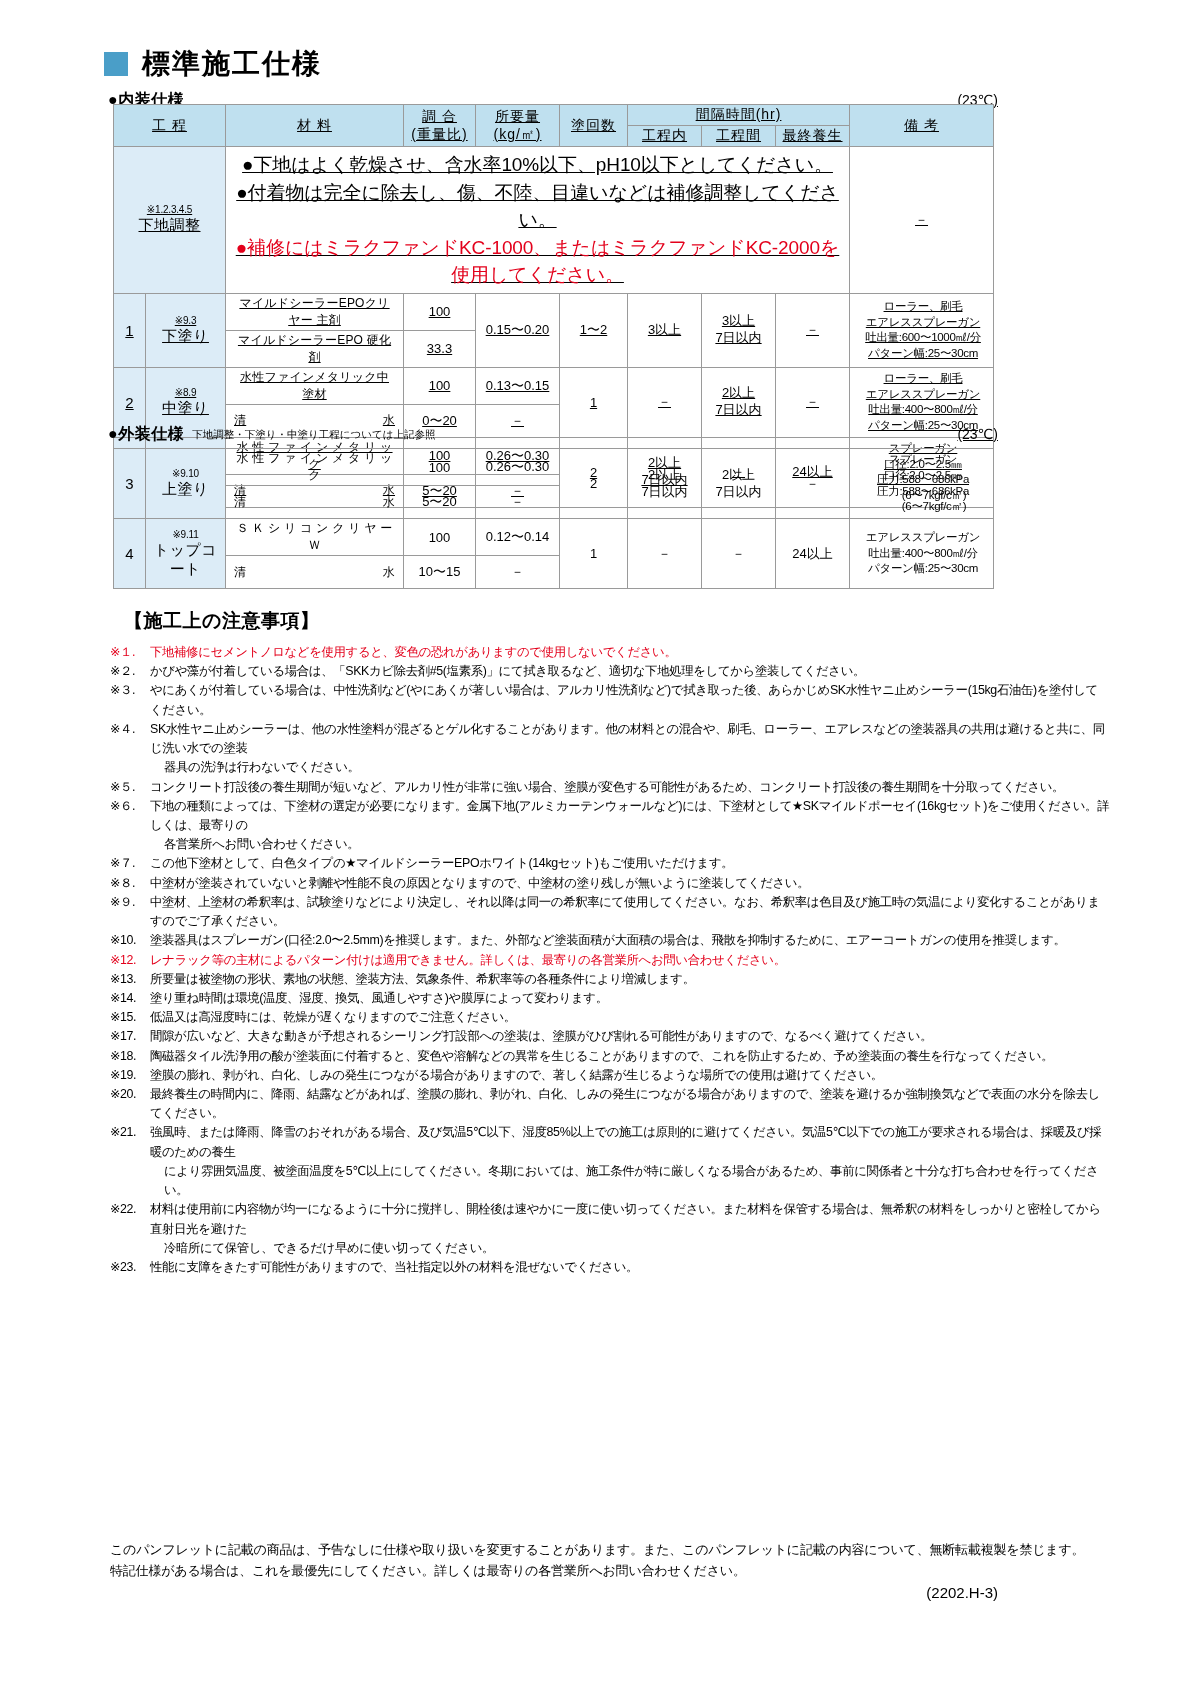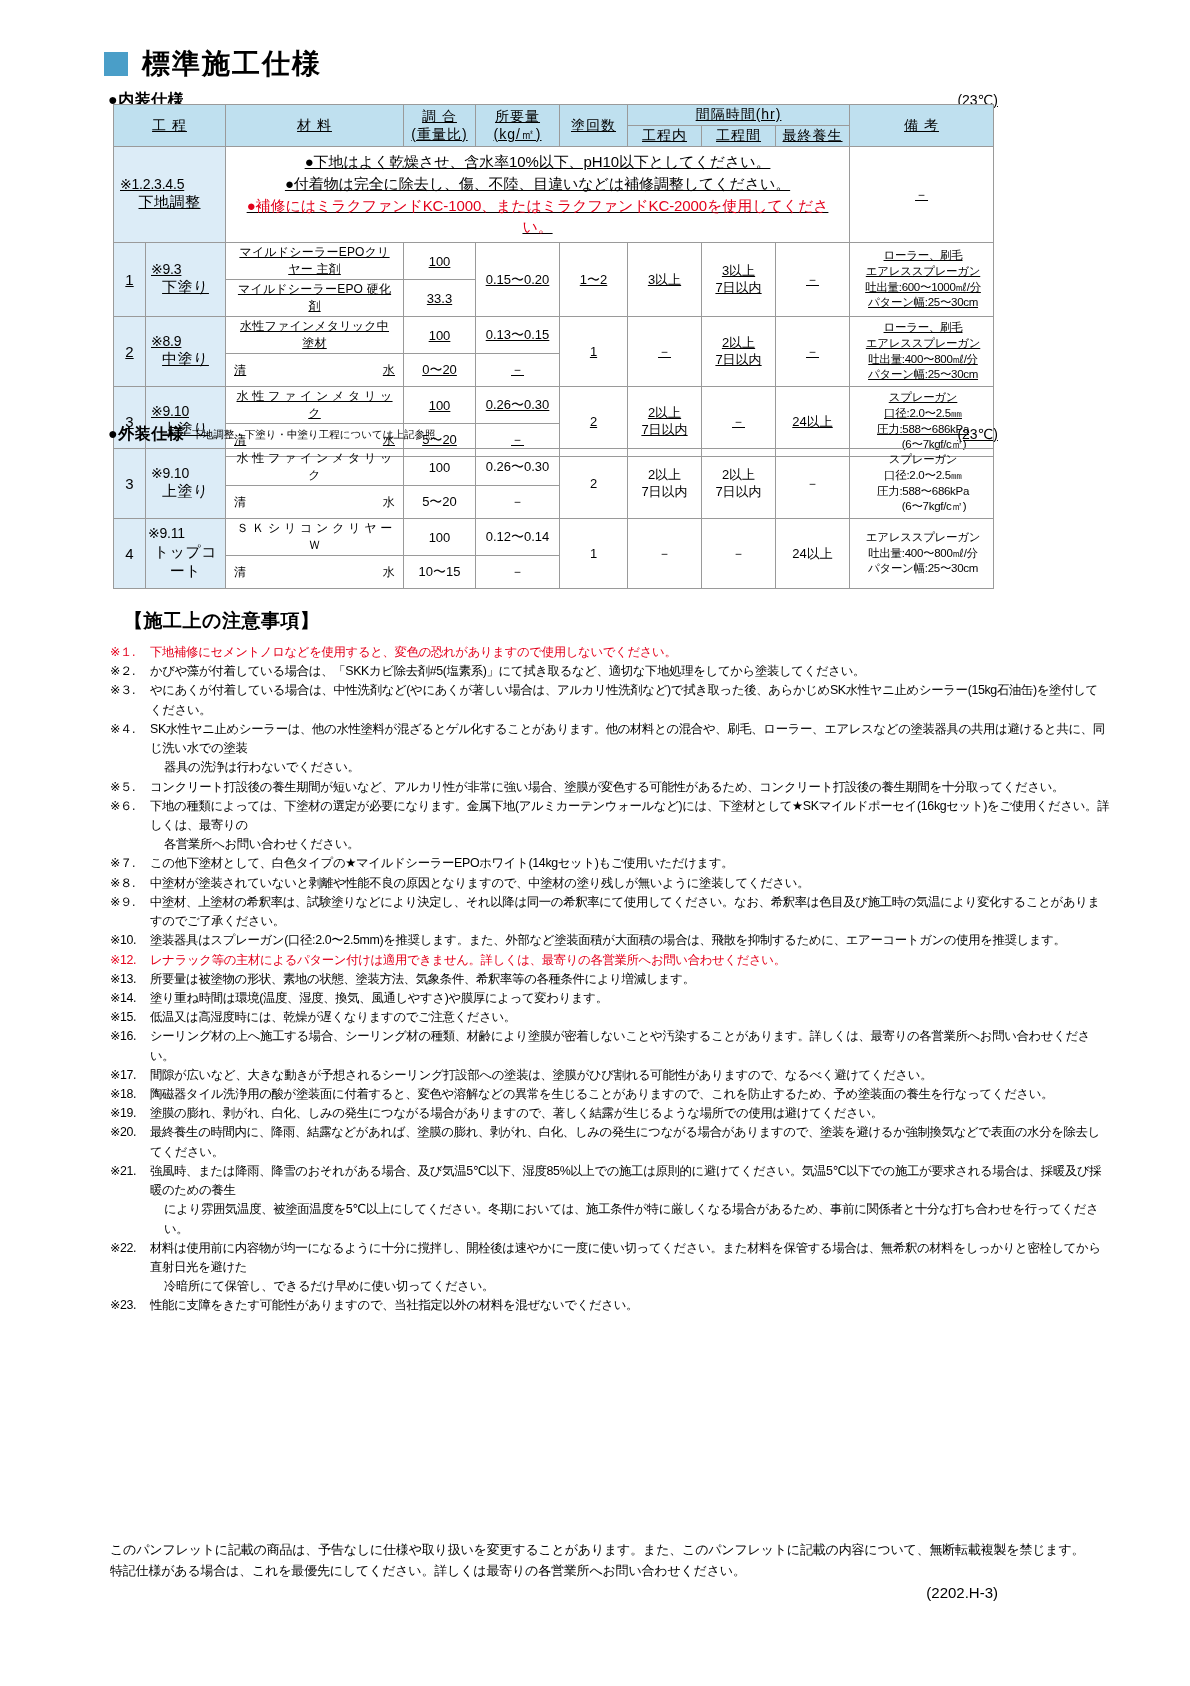--- a/index.html
+++ b/index.html
@@ -86,22 +86,22 @@
   .tb-bot td { border-bottom: 2px solid #222; }
   .step-col {
     background: #dcecf7;
   }
   .step-num {
     background: #dcecf7;
     font-size: 15px;
   }
   .note-ref {
     display: block;
-    font-size: 14px;
-    text-align: left;
+    font-size: 10px;
+    text-align: center;
     line-height: 1.1;
     margin-bottom: 1px;
     letter-spacing: -0.2px;
   }
   .step-label {
     display: block;
     font-size: 15px;
     letter-spacing: 0.5px;
     text-align: center;
   }
@@ -113,21 +113,21 @@
     letter-spacing: 0.2px;
   }
   .mat-spread {
     display: flex;
     justify-content: space-between;
     width: 100%;
   }
   .prep-cell {
     text-align: left;
     padding: 4px 8px !important;
-    font-size: 15px;
+    font-size: 19px;
     line-height: 1.45;
     letter-spacing: -0.1px;
   }
   .red { color: #e3001b; }
   .remark {
     text-align: left;
     font-size: 11.5px;
     line-height: 1.36;
     padding-left: 6px !important;
     letter-spacing: -0.3px;
@@ -519,26 +519,20 @@
           <div>塗り重ね時間は環境(温度、湿度、換気、風通しやすさ)や膜厚によって変わります。</div>
         </div>
       </div>
       <div class="caution-item">
         <div class="caution-no">※15.</div>
         <div class="caution-body">
           <div>低温又は高湿度時には、乾燥が遅くなりますのでご注意ください。</div>
         </div>
       </div>
       <div class="caution-item">
-        <div class="caution-no">※16.</div>
-        <div class="caution-body">
-          <div>シーリング材の上へ施工する場合、シーリング材の種類、材齢により塗膜が密着しないことや汚染することがあります。詳しくは、最寄りの各営業所へお問い合わせください。</div>
-        </div>
-      </div>
-      <div class="caution-item">
         <div class="caution-no">※17.</div>
         <div class="caution-body">
           <div>間隙が広いなど、大きな動きが予想されるシーリング打設部への塗装は、塗膜がひび割れる可能性がありますので、なるべく避けてください。</div>
         </div>
       </div>
       <div class="caution-item">
         <div class="caution-no">※18.</div>
         <div class="caution-body">
           <div>陶磁器タイル洗浄用の酸が塗装面に付着すると、変色や溶解などの異常を生じることがありますので、これを防止するため、予め塗装面の養生を行なってください。</div>
         </div>

